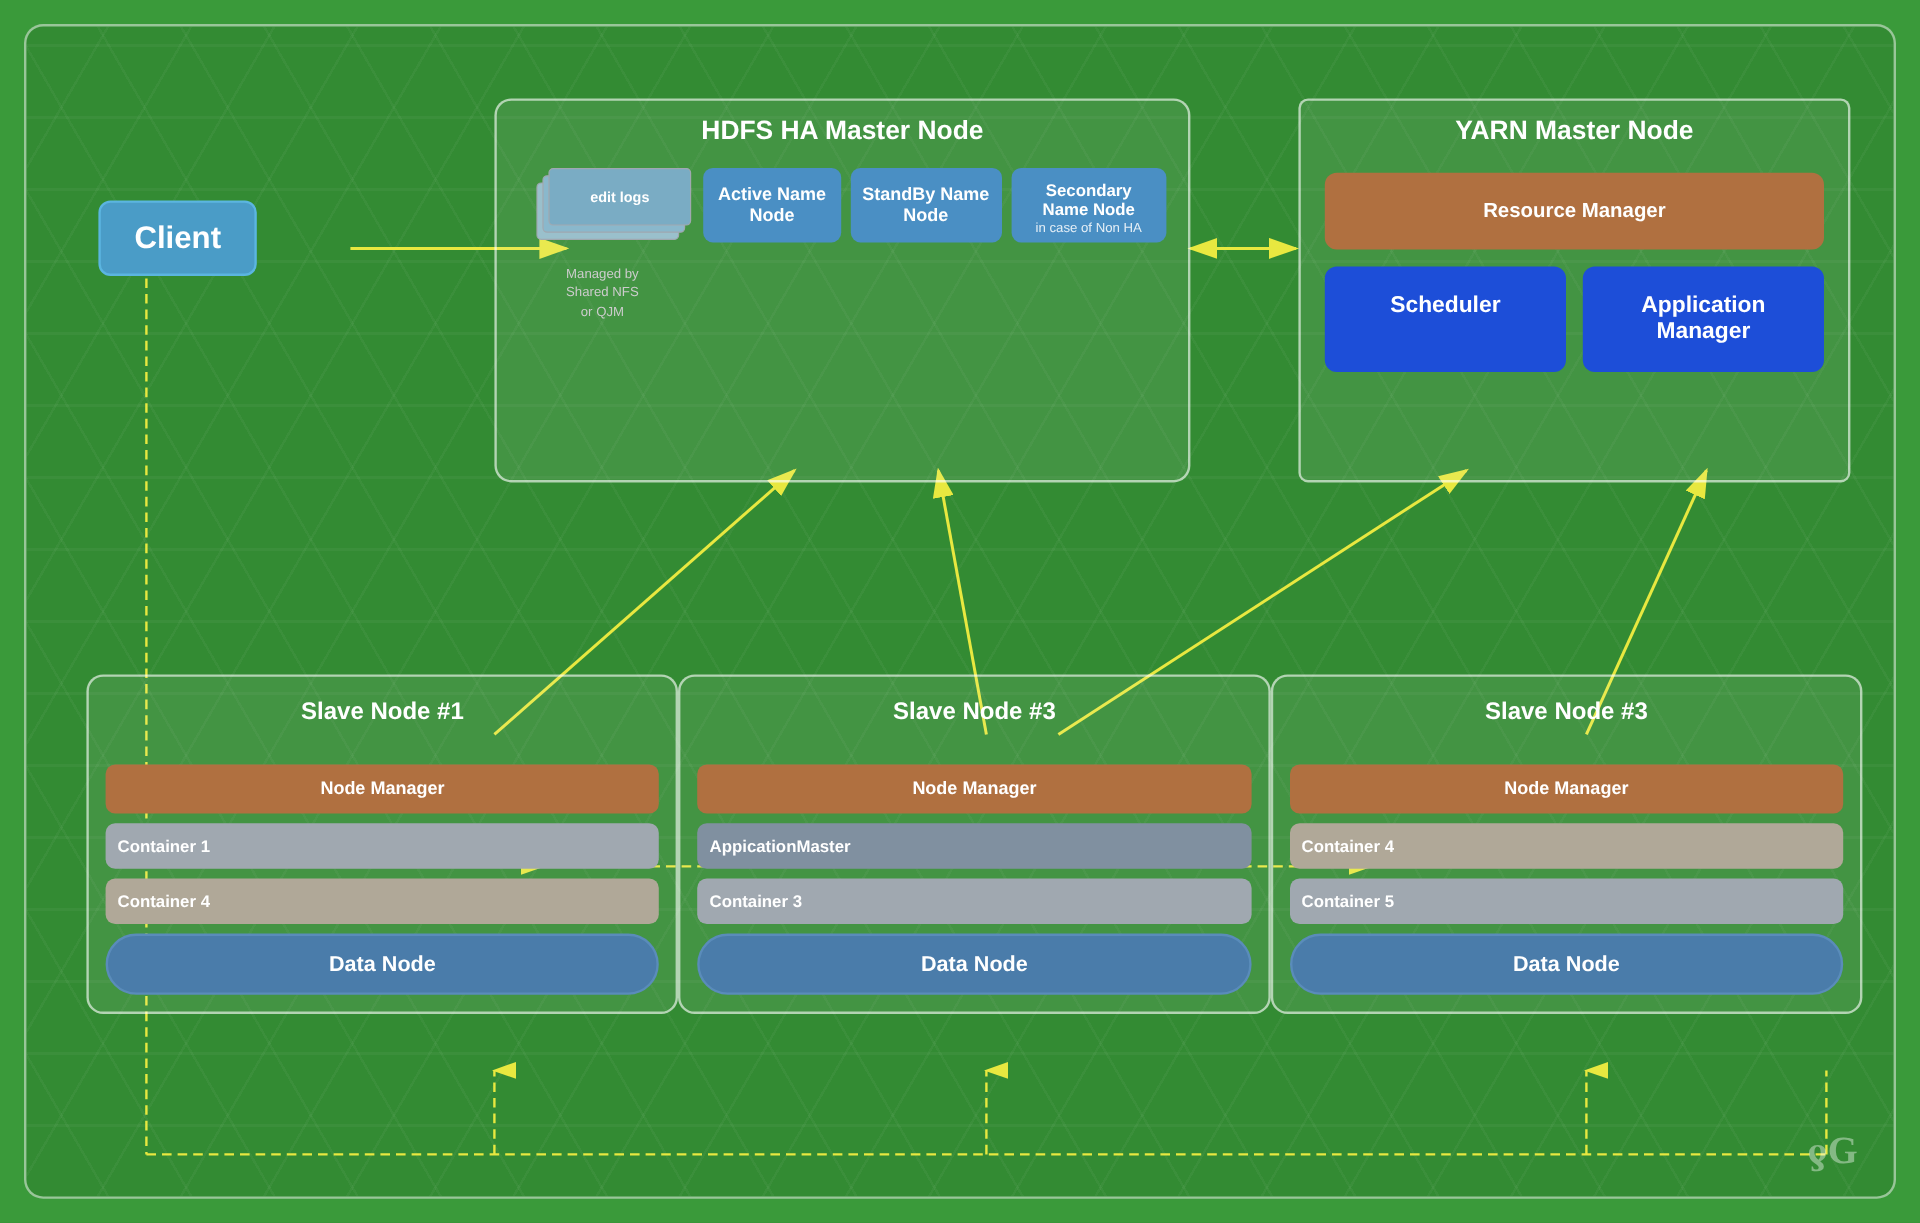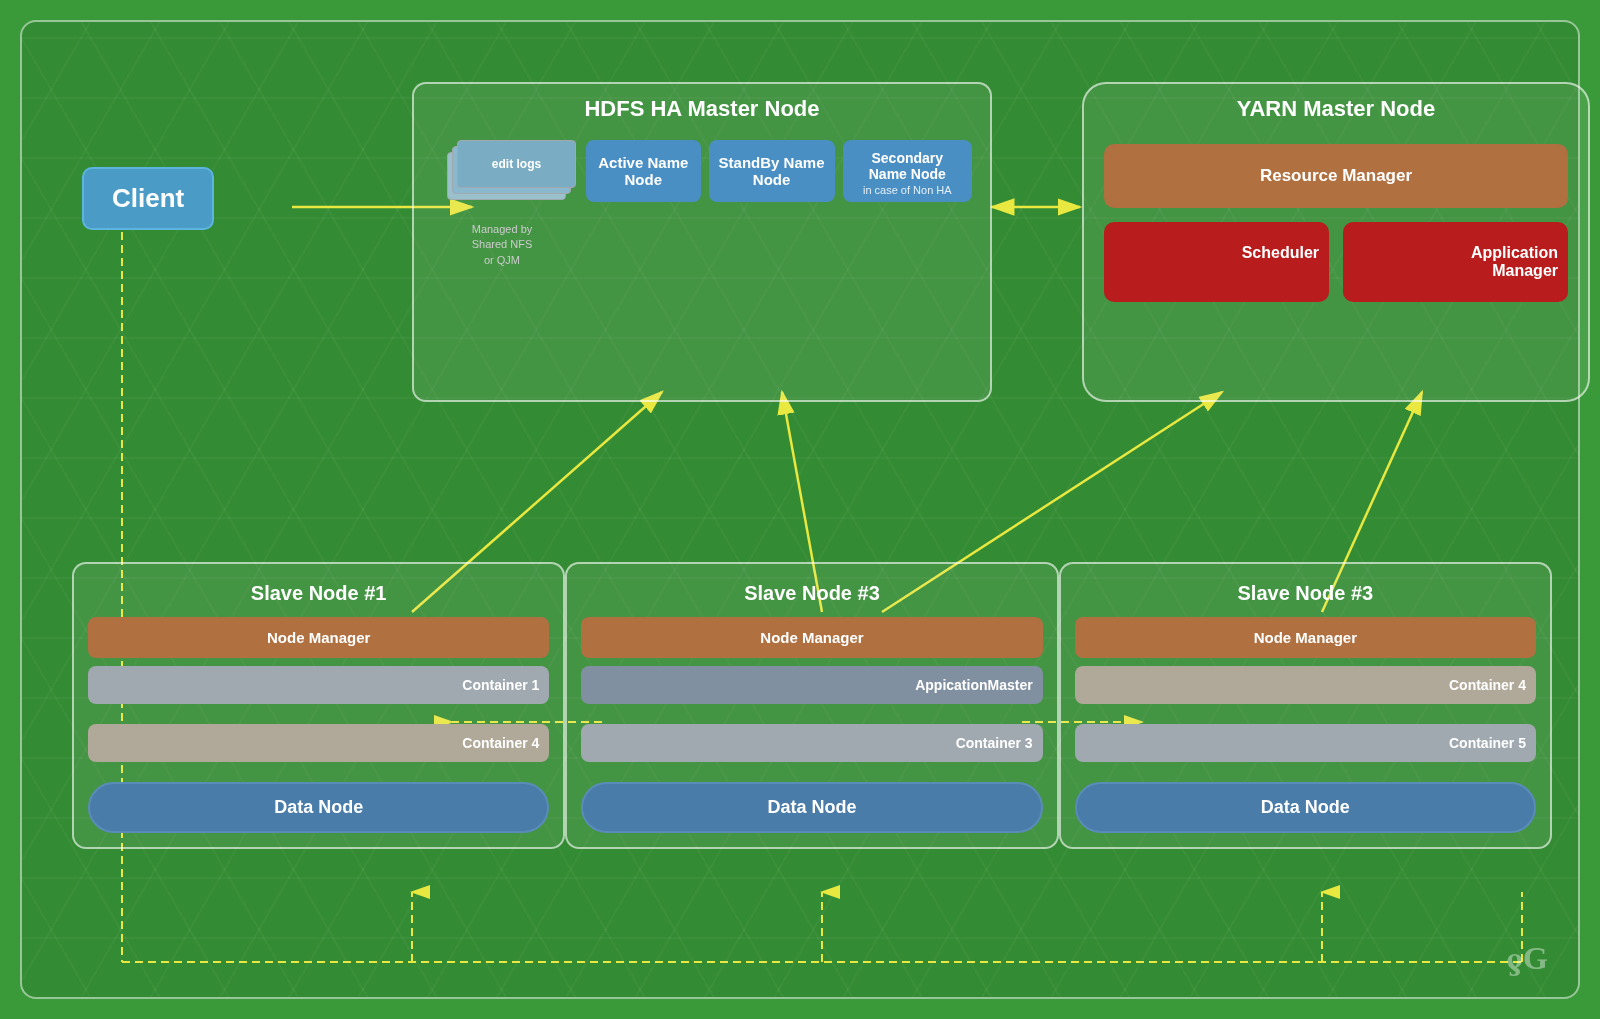--- a/index.html
+++ b/index.html
@@ -147,24 +147,24 @@
       display: block;
       margin-top: 2px;
       color: rgba(255,255,255,0.85);
     }
 
     
     .yarn-master {
       position: absolute;
       left: 1060px;
       top: 60px;
-      width: 508px;
+      width: 460px;
       height: 320px;
       border: 2px solid rgba(255,255,255,0.6);
-      border-radius: 24px;
+      border-radius: 8px;
       background: rgba(255,255,255,0.08);
     }
 
     .yarn-master-title {
       text-align: center;
       color: white;
       font-size: 22px;
       font-weight: bold;
       padding: 12px 0 8px;
     }
@@ -185,27 +185,27 @@
       padding: 22px 10px;
       text-align: center;
     }
 
     .yarn-bottom-row {
       display: flex;
       gap: 14px;
     }
 
     .scheduler-btn, .app-manager-btn {
-      background: #b91c1c;
+      background: #1d4ed8;
       border-radius: 10px;
       color: white;
-      font-size: 16px;
+      font-size: 19px;
       font-weight: 600;
       padding: 22px 10px;
-      text-align: right;
+      text-align: center;
       flex: 1;
     }
 
     
     .slave-nodes-row {
       position: absolute;
       left: 50px;
       top: 540px;
       width: 1480px;
       display: flex;
@@ -229,30 +229,31 @@
 
     .node-manager-btn {
       background: #b07040;
       border-radius: 8px;
       color: white;
       font-size: 15px;
       font-weight: 600;
       padding: 12px 10px;
       text-align: center;
       margin-bottom: 8px;
+      margin-top: 20px;
     }
 
     .container-btn {
       border-radius: 8px;
       color: white;
       font-size: 14px;
       font-weight: 600;
       padding: 11px 10px;
-      text-align: right;
-      margin-bottom: 20px;
+      text-align: left;
+      margin-bottom: 8px;
     }
 
     .container-gray { background: #a0a8b0; }
     .container-dark-gray { background: #8090a0; }
     .container-tan { background: #b0a898; }
 
     .data-node-btn {
       background: #4a7caa;
       border-radius: 50px;
       color: white;

